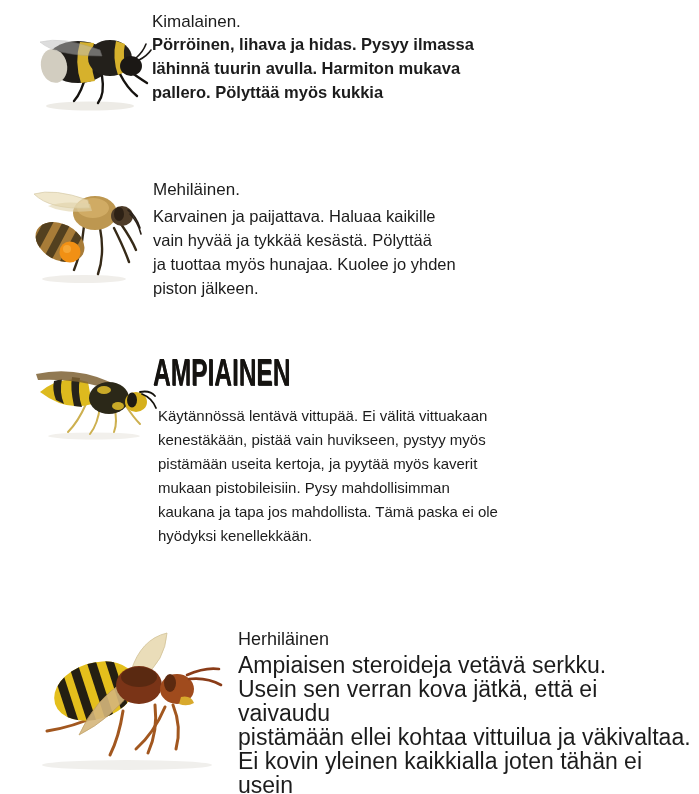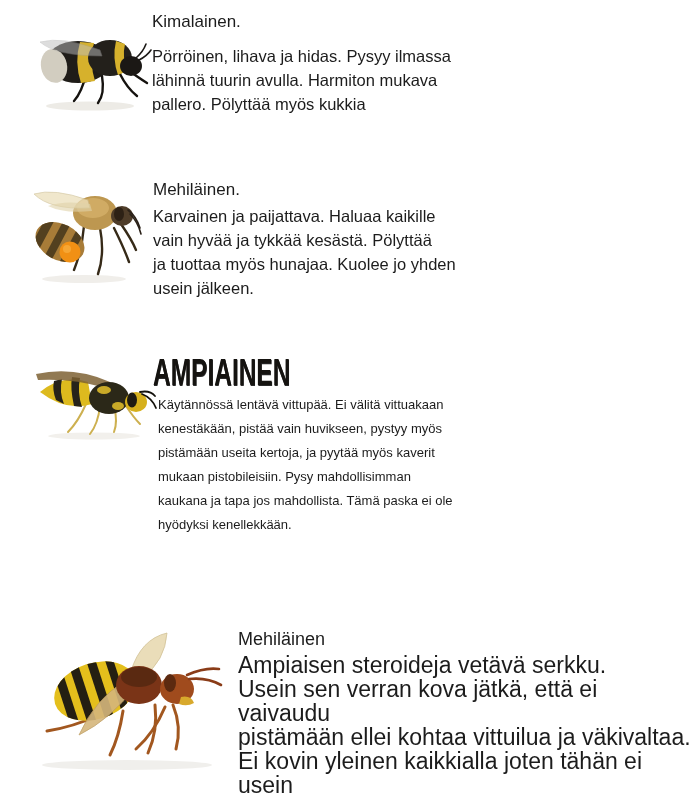--- a/index.html
+++ b/index.html
@@ -23,40 +23,40 @@
   }
   .body-text {
     position: absolute;
     font-size: 16.5px;
     line-height: 24px;
     white-space: pre-line;
   }
   
   .photo-1 { left: 28px; top: 30px; width: 125px; height: 82px; }
   .title-1 { left: 152px; top: 12px; }
-  .body-1  { left: 152px; top: 44px; width: 400px; }
+  .body-1  { left: 152px; top: 32px; width: 400px; font-weight: bold; }
   
   .photo-2 { left: 24px; top: 188px; width: 118px; height: 97px; }
   .title-2 { left: 153px; top: 180px; }
   .body-2  { left: 153px; top: 204px; width: 400px; }
   
   .photo-3 { left: 24px; top: 356px; width: 134px; height: 84px; }
   .title-3 {
     left: 153px; top: 355px;
     font-weight: bold;
     font-size: 36px;
     line-height: 36px;
     letter-spacing: 0px;
     transform: scaleX(0.68);
     transform-origin: 0 50%;
     white-space: nowrap;
     color: #151310;
     text-shadow: 0.5px 0.5px 0 #2a2a2a;
   }
-  .body-3  { left: 158px; top: 393px; width: 535px; font-size: 13px; }
+  .body-3  { left: 158px; top: 404px; width: 535px; font-size: 15px; }
   
   .photo-4 { left: 15px; top: 625px; width: 220px; height: 148px; }
   .title-4 { left: 238px; top: 629px; font-size: 18px; }
   .body-4  { left: 238px; top: 653px; width: 455px; font-size: 23px; }
 </style>
 </head>
 <body>
 
 <div class="canvas">
 
@@ -135,21 +135,21 @@
 
       <path d="M64 12 Q30 0 10 6 Q26 22 66 20 Z" fill="#eade b" opacity="0"></path>
       <path d="M64 12 Q30 0 10 6 Q26 22 66 20 Z" fill="#ece0bc" opacity="0.75" stroke="#c7b78a" stroke-width="0.7"></path>
       <path d="M66 16 Q40 12 24 18 Q40 26 68 23 Z" fill="#e0d2a8" opacity="0.6"></path>
     </svg>
   </div>
   <div class="title title-2">Mehiläinen.</div>
   <div class="body-text body-2">Karvainen ja paijattava. Haluaa kaikille
 vain hyvää ja tykkää kesästä. Pölyttää
 ja tuottaa myös hunajaa. Kuolee jo yhden
-usein jälkeen.</div>
+piston jälkeen.</div>
 
   <div class="photo photo-3">
     <svg viewBox="0 0 134 84">
       <ellipse cx="70" cy="80" rx="46" ry="3.5" fill="#f2f0ec"></ellipse>
 
       <g stroke="#cdb050" stroke-width="2" fill="none" stroke-linecap="round">
         <path d="M62 48 Q54 66 44 76"></path>
         <path d="M76 50 Q74 68 66 78"></path>
         <path d="M90 50 Q94 66 90 76"></path>
         <path d="M102 50 Q110 62 116 68"></path>
@@ -219,20 +219,20 @@
       <ellipse cx="162" cy="64" rx="17" ry="15" fill="#a04b1d"></ellipse>
       <ellipse cx="155" cy="58" rx="6" ry="9" fill="#5c2a10"></ellipse>
       <path d="M166 72 Q176 70 179 78 Q172 82 164 79 Z" fill="#d8a92c"></path>
 
       <g stroke="#8a3c18" stroke-width="2.6" fill="none" stroke-linecap="round">
         <path d="M174 54 Q192 52 206 60"></path>
         <path d="M172 50 Q190 42 204 44"></path>
       </g>
     </svg>
   </div>
-  <div class="title title-4">Mehiläinen</div>
+  <div class="title title-4">Herhiläinen</div>
   <div class="body-text body-4">Ampiaisen steroideja vetävä serkku.
 Usein sen verran kova jätkä, että ei vaivaudu
 pistämään ellei kohtaa vittuilua ja väkivaltaa.
 Ei kovin yleinen kaikkialla joten tähän ei usein
 törmää. Suosittelen kuitenkin pysymään kaukana</div>
 
 </div>
 
 </body></html>

